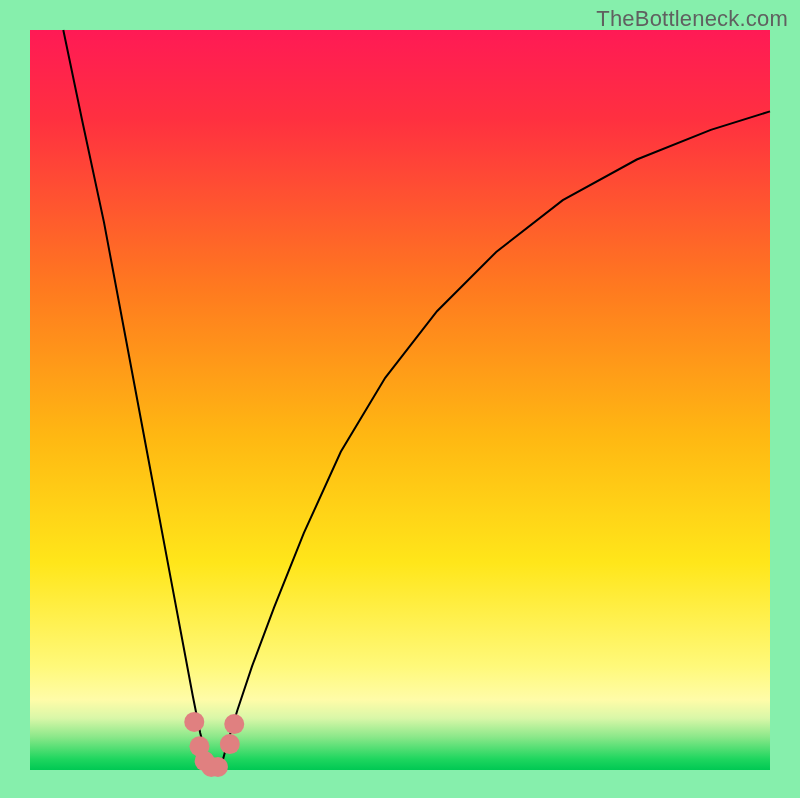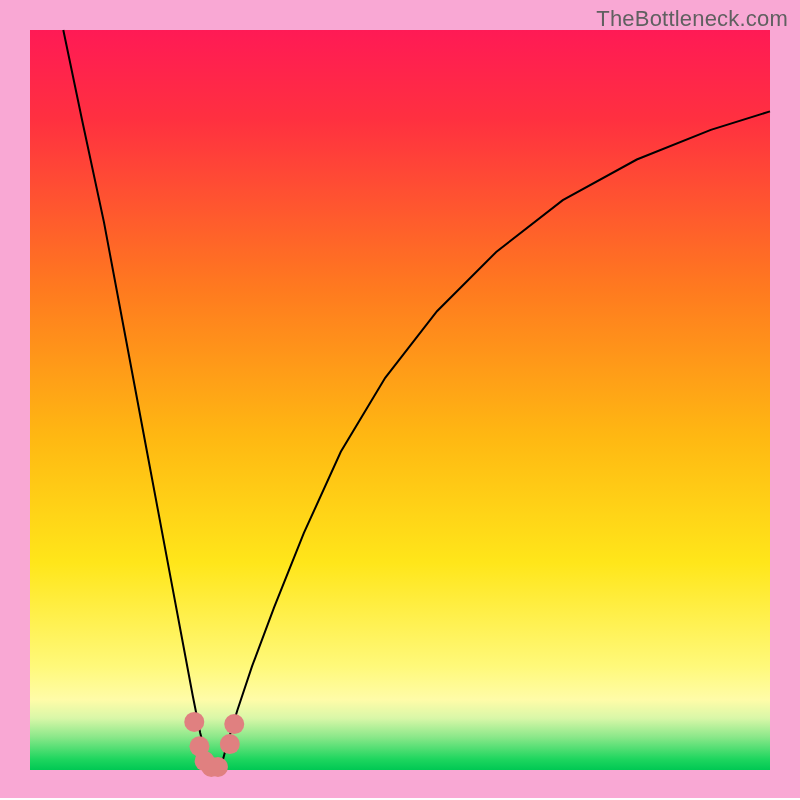--- a/index.html
+++ b/index.html
@@ -6,21 +6,21 @@
     margin: 0;
     padding: 0;
     width: 800px;
     height: 800px;
     overflow: hidden;
     font-family: Arial, Helvetica, sans-serif;
   }
   .outer {
     width: 800px;
     height: 798px;
-    background: #f9a8d4;
+    background: #86efac;
     position: relative;
   }
   .watermark {
     position: absolute;
     top: 6px;
     right: 12px;
     color: #606060;
     font-size: 22px;
     font-weight: 500;
     letter-spacing: 0.2px;

